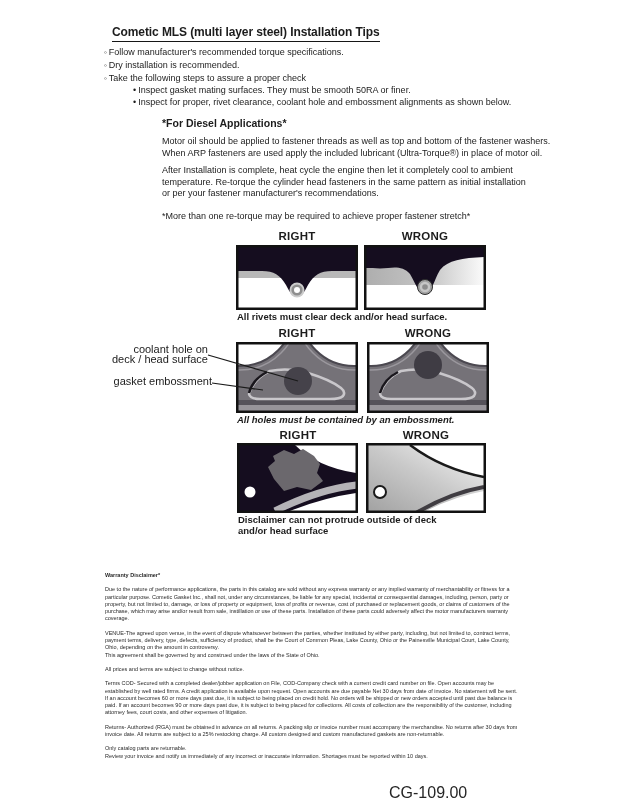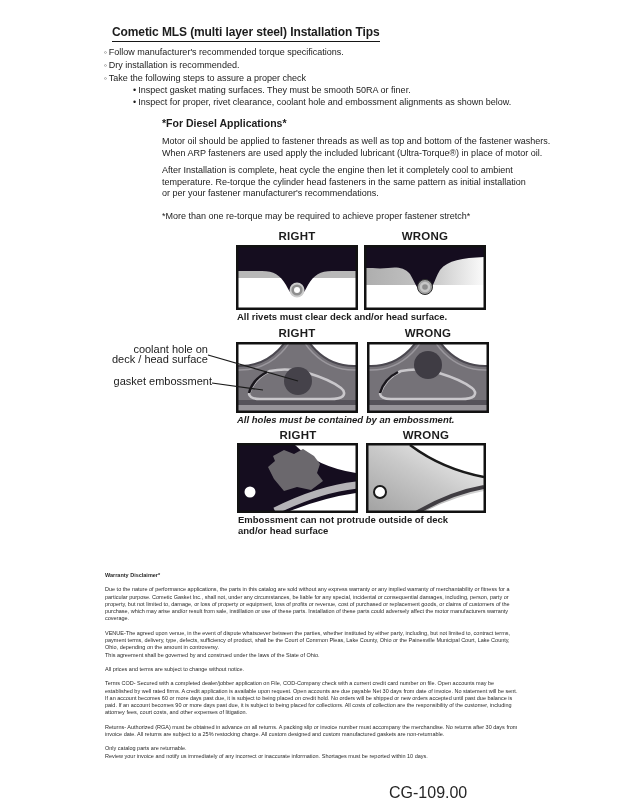--- a/index.html
+++ b/index.html
@@ -162,21 +162,21 @@
     <g clip-path="url(#clipD)">
       <rect x="131" y="2" width="116" height="66" fill="url(#bandGrad)"></rect>
       <path d="M173,2 L247,2 L247,34 Q203,26 173,2 Z" fill="#ffffff"></path>
       <path d="M173,2 Q205,26 247,34" fill="none" stroke="#1a1a1a" stroke-width="2.5"></path>
       <path d="M179,70 Q213,50 247,44" fill="none" stroke="#403d42" stroke-width="4"></path>
       <path d="M185,70 L247,70 L247,48 Q215,54 185,70 Z" fill="#ffffff"></path>
       <circle cx="143" cy="49" r="6" fill="#ffffff" stroke="#1a1a1a" stroke-width="2"></circle>
     </g>
     <rect x="130.25" y="1.25" width="117.5" height="67.5" fill="none" stroke="#121212" stroke-width="2.5"></rect>
   </svg>
-  <div class="caption" style="left:238px;top:515px;">Embossment can not protrude outside of deck
+  <div class="caption" style="left:238px;top:515px;">Disclaimer can not protrude outside of deck
 and/or head surface</div>
 
   <div class="legal">
     <div class="legal-heading">Warranty Disclaimer*</div>
     <p>Due to the nature of performance applications, the parts in this catalog are sold without any express warranty or any implied warranty of merchantability or fitness for a particular purpose.  Cometic Gasket Inc., shall not, under any circumstances, be liable for any special, incidental or consequential damages, including, person, party or property, but not limited to, damage, or loss of property or equipment, loss of profits or revenue, cost of purchased or replacement goods, or claims of customers of the purchase, which may arise and/or result from sale, instillation or use of these parts.  Installation of these parts could adversely affect the motor manufacturers warranty coverage.</p>
     <p>VENUE-The agreed upon venue, in the event of dispute whatsoever between the parties, whether instituted by either party, including, but not limited to, contract terms, payment terms, delivery, type, defects, sufficiency of product, shall be the Court of Common Pleas, Lake County, Ohio or the Painesville Municipal Court, Lake County, Ohio, depending on the amount in controversy.
 This agreement shall be governed by and construed under the laws of the State of Ohio.</p>
     <p>All prices and terms are subject to change without notice.</p>
     <p>Terms COD- Secured with a completed dealer/jobber application on File, COD-Company check with a current credit card number on file.  Open accounts may be established by well rated firms.  A credit application is available upon request.  Open accounts are due payable Net 30 days from date of invoice.  No statement will be sent.  If an account becomes 60 or more days past due, it is subject to being placed on credit hold.  No orders will be shipped or new orders accepted until past due balance is paid.  If an account becomes 90 or more days past due, it is subject to being placed for collections.  All costs of collection are the responsibility of the customer, including attorney fees, court costs, and other expenses of litigation.</p>
     <p>Returns- Authorized (RGA) must be obtained in advance on all returns.  A packing slip or invoice number must accompany the merchandise.  No returns after 30 days from invoice date.  All returns are subject to a 25% restocking charge.  All custom designed and custom manufactured gaskets are non-returnable.</p>

